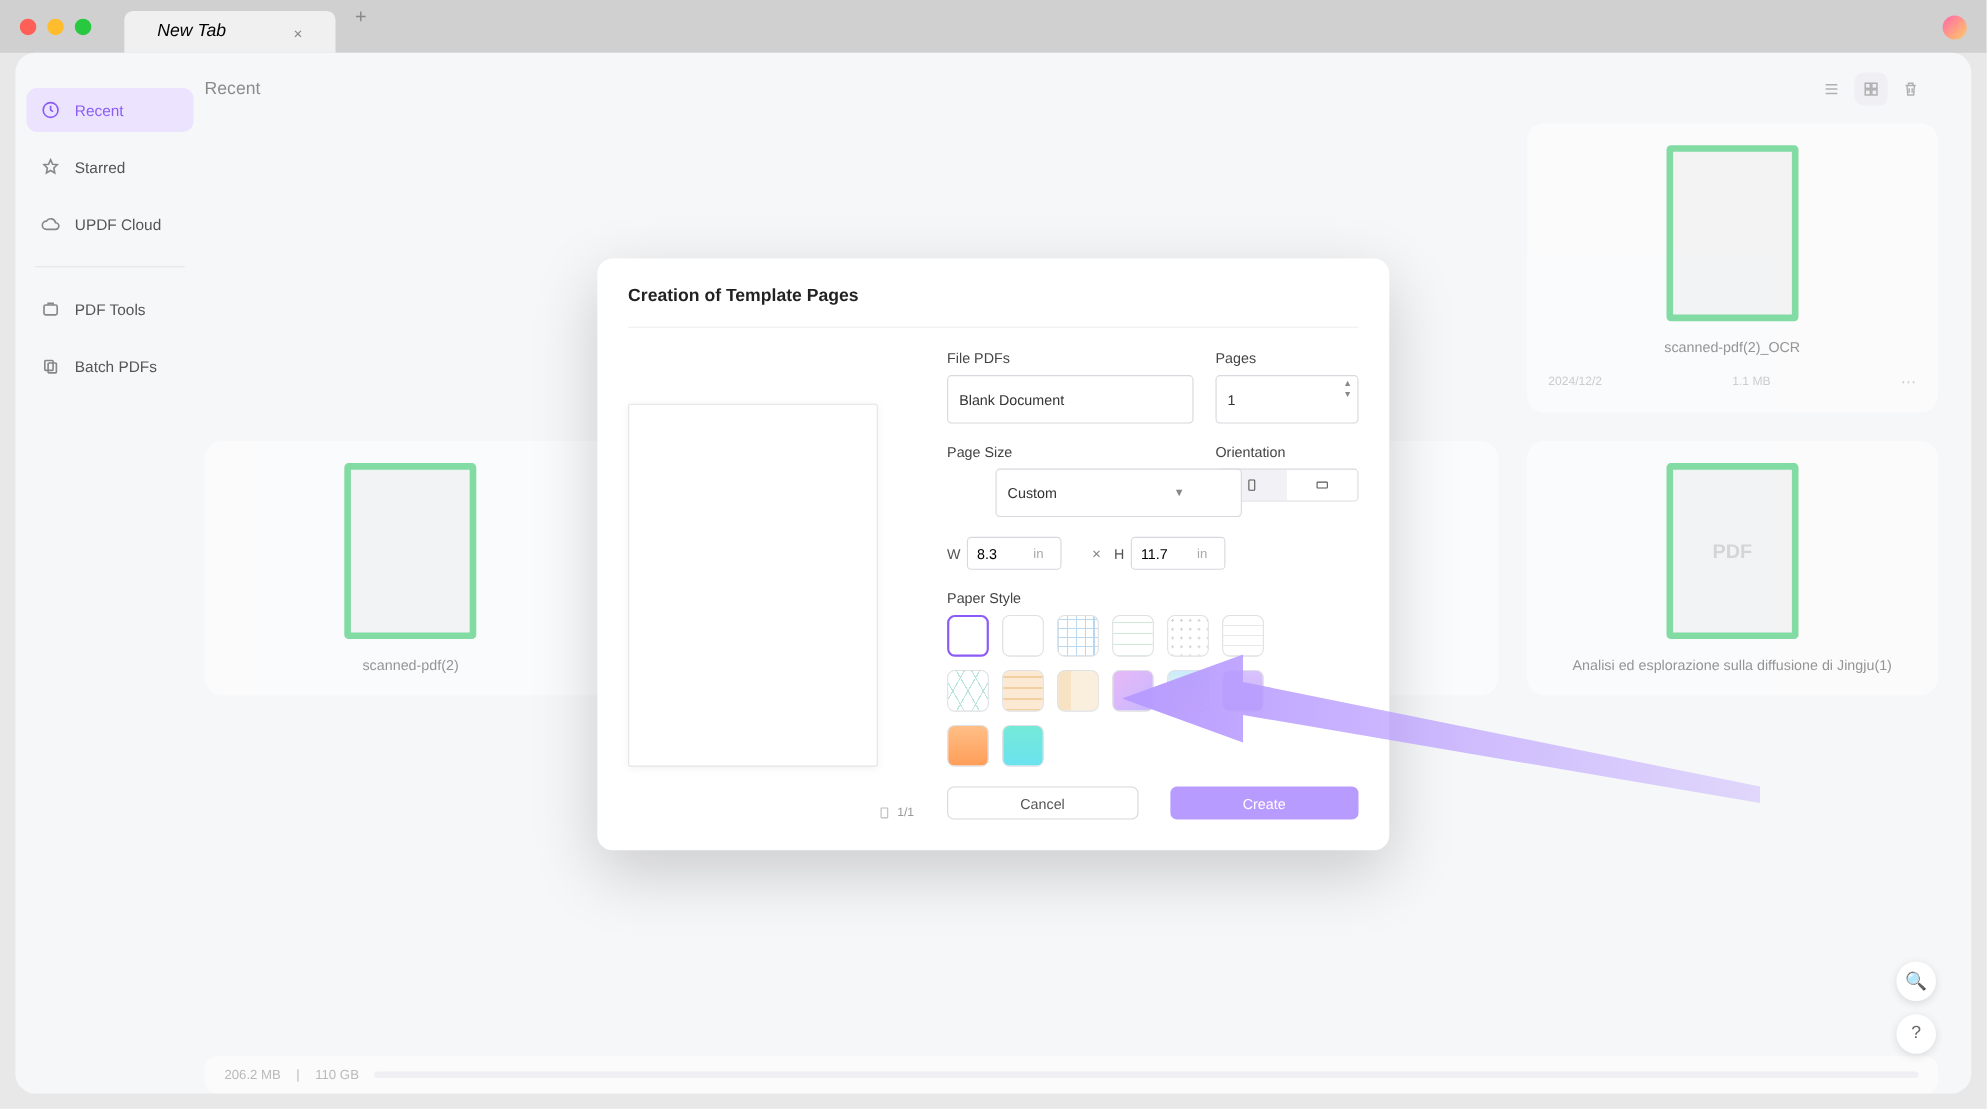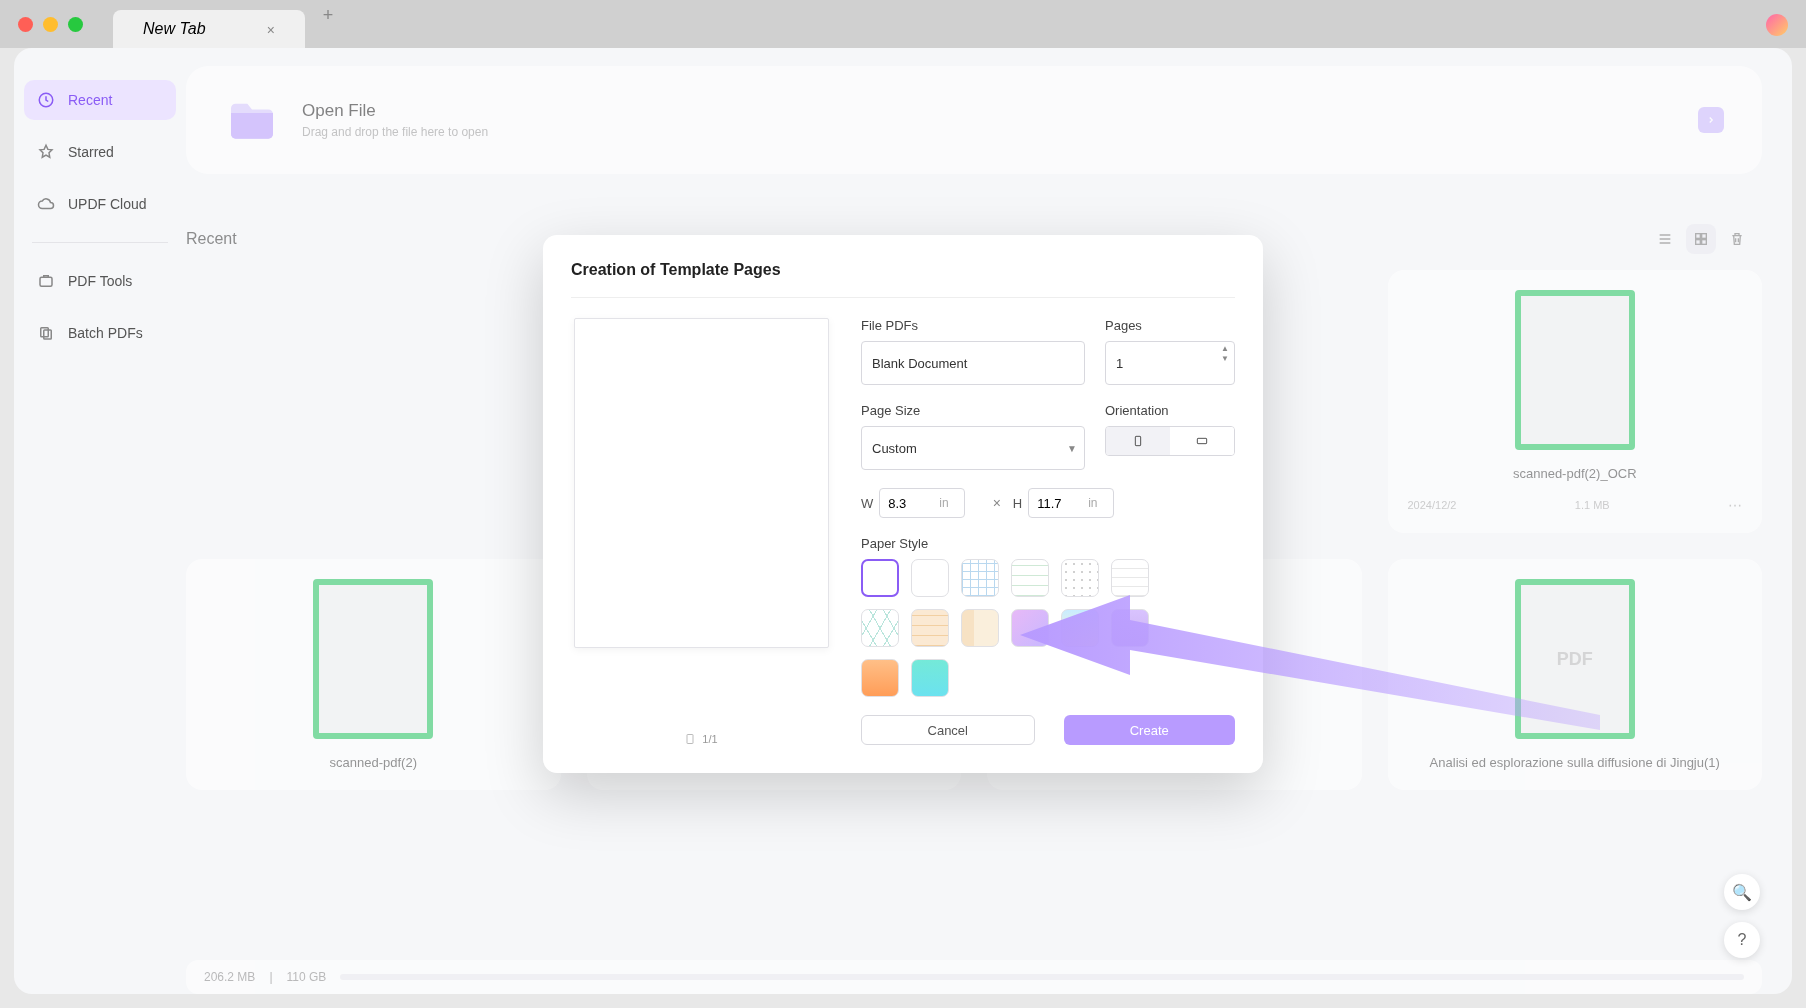--- a/index.html
+++ b/index.html
@@ -50,32 +50,32 @@
 .storage-track { flex: 1; height: 6px; background: #ececf0; border-radius: 3px; }
 
 
 
 
 .modal-overlay { position: absolute; inset: 0; display: flex; align-items: center; justify-content: center; pointer-events: none; }
 .modal { width: 720px; background: #fff; border-radius: 14px; box-shadow: 0 20px 60px rgba(0,0,0,0.18); padding: 26px 28px 28px; pointer-events: auto; }
 .modal h2 { font-size: 16px; font-weight: 600; color: #222; margin-bottom: 18px; }
 .modal hr { border: none; border-top: 1px solid #eee; margin-bottom: 20px; }
 .modal-body { display: flex; gap: 30px; }
-.preview-col { width: 260px; display: flex; flex-direction: column; align-items: center; }
+.preview-col { width: 260px; display: flex; flex-direction: row; align-items: center; }
 .preview-page { width: 255px; height: 330px; background: #fff; border: 1px solid #e3e3e8; box-shadow: 0 2px 8px rgba(0,0,0,0.05); border-radius: 2px; }
 .preview-foot { margin-top: auto; display: flex; align-items: center; gap: 6px; font-size: 11px; color: #999; padding-top: 14px; }
 .form-col { flex: 1; display: flex; flex-direction: column; gap: 18px; }
 .form-row2 { display: flex; gap: 20px; }
 .form-row2 > div { flex: 1; }
 .fld-label { font-size: 13px; color: #444; margin-bottom: 8px; display: block; }
 .txt-input, .num-input, .select { width: 100%; height: 44px; border: 1px solid #d8d8de; border-radius: 4px; padding: 0 10px; font-size: 13px; color: #333; background: #fff; }
 .num-wrap { position: relative; }
 .num-spin { position: absolute; right: 4px; top: 4px; width: 12px; display: flex; flex-direction: column; }
 .num-spin span { height: 10px; font-size: 8px; color: #888; line-height: 8px; text-align: center; cursor: pointer; }
-.select { appearance: none; padding-right: 42px; position: relative; }
+.select { appearance: none; padding-right: 42px; position: relative; margin-left: 44px; }
 .select-wrap { position: relative; }
 .select-caret { position: absolute; right: 8px; top: 50%; transform: translateY(-50%); color: #888; font-size: 10px; pointer-events: none; }
 .orient-toggle { display: flex; border: 1px solid #d8d8de; border-radius: 4px; overflow: hidden; height: 30px; }
 .orient-btn { flex: 1; display: flex; align-items: center; justify-content: center; background: #fff; cursor: pointer; }
 .orient-btn.active { background: #f2f2f6; }
 .orient-btn svg { width: 16px; height: 16px; stroke: #555; fill: none; stroke-width: 1.5; }
 .wh-row { display: flex; align-items: center; gap: 10px; }
 .wh-group { display: flex; align-items: center; gap: 6px; }
 .wh-lbl { font-size: 13px; color: #555; }
 .wh-input { width: 86px; height: 30px; border: 1px solid #d8d8de; border-radius: 4px; padding: 0 8px; font-size: 13px; text-align: left; }
@@ -157,35 +157,20 @@
         <svg viewBox="0 0 24 24" width="18" height="18" fill="none" stroke="currentColor" stroke-width="2">
             <rect x="5" y="5" width="10" height="12" rx="1"></rect>
             <rect x="9" y="8" width="10" height="12" rx="1"></rect>
           </svg>
       </span>
       <span>Batch PDFs</span>
     </div>
   </div>
 
   <div class="main">
-    <div class="open-card">
-      <svg class="open-folder" viewBox="0 0 48 48">
-          <path fill="#d5c7ff" d="M6 14a4 4 0 014-4h10l4 5h14a4 4 0 014 4v17a4 4 0 01-4 4H10a4 4 0 01-4-4z"></path>
-          <path fill="#b89bff" d="M6 18h36v18a4 4 0 01-4 4H10a4 4 0 01-4-4z"></path>
-        </svg>
-      <div>
-        <div style="font-size:17px;color:#222;margin-bottom:4px">Open File</div>
-        <div style="font-size:12px;color:#999">Drag and drop the file here to open</div>
-      </div>
-      <div class="open-arrow">
-        <svg width="10" height="10" viewBox="0 0 24 24" fill="none" stroke="#fff" stroke-width="3">
-            <path d="M9 6l6 6-6 6"></path>
-          </svg>
-      </div>
-    </div>
 
     <div class="recent-head">
       <h3>Recent</h3>
       <div class="view-switch">
         <div class="vs-btn">
             <svg width="16" height="16" viewBox="0 0 24 24" fill="none" stroke="currentColor" stroke-width="2">
               <path d="M4 6h16M4 12h16M4 18h16"></path>
             </svg>
           </div>
         <div class="vs-btn active">

